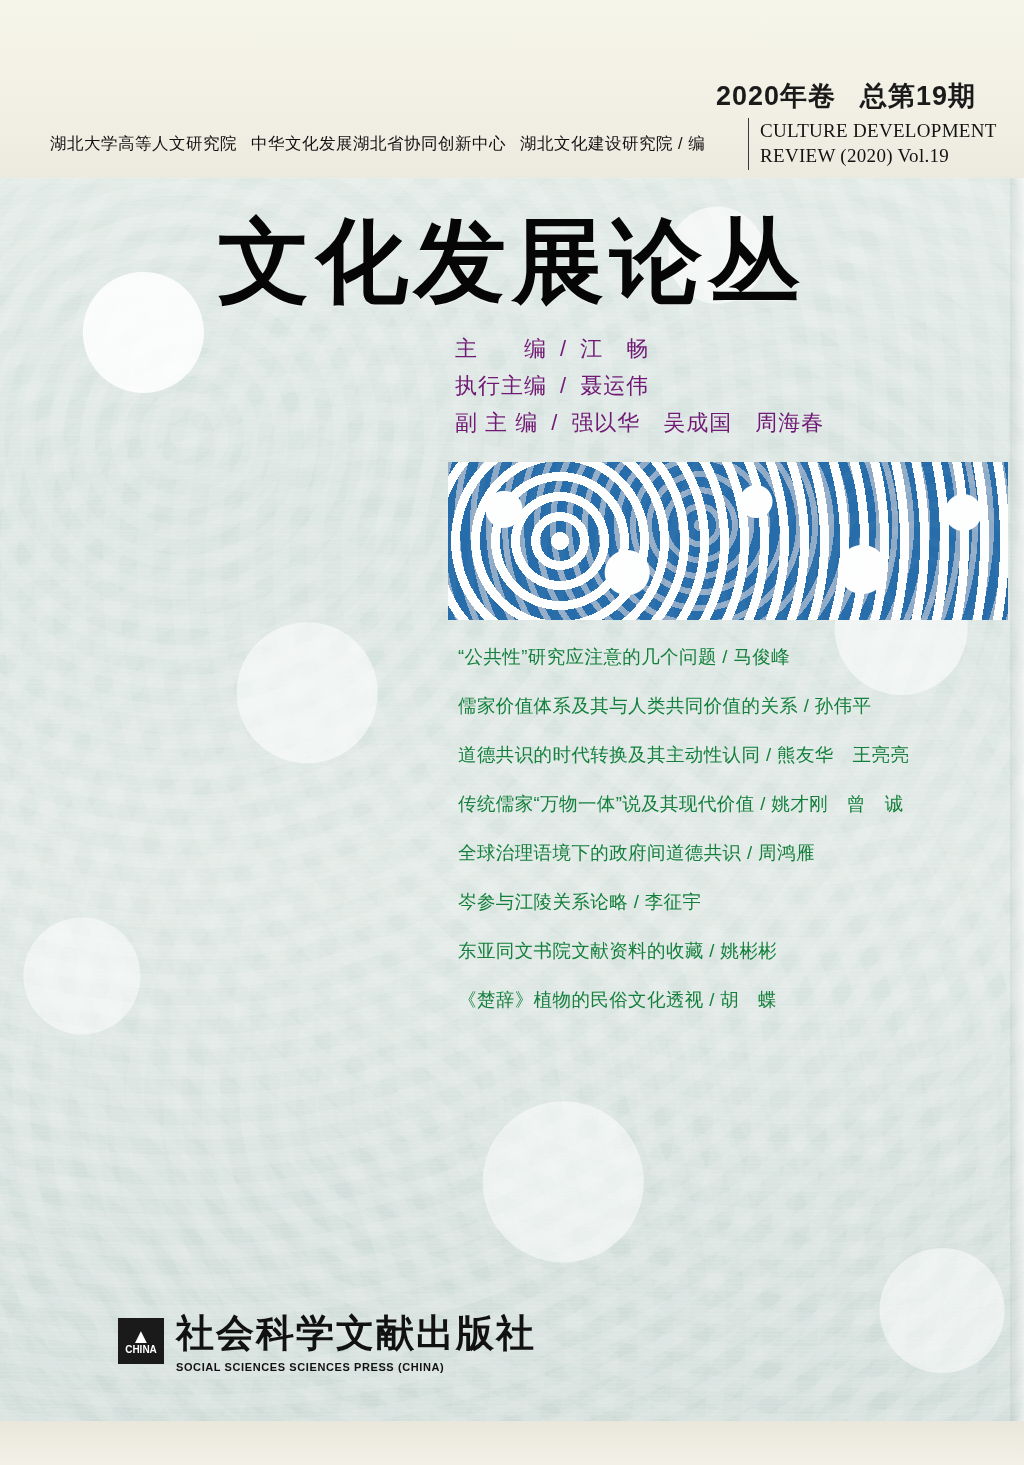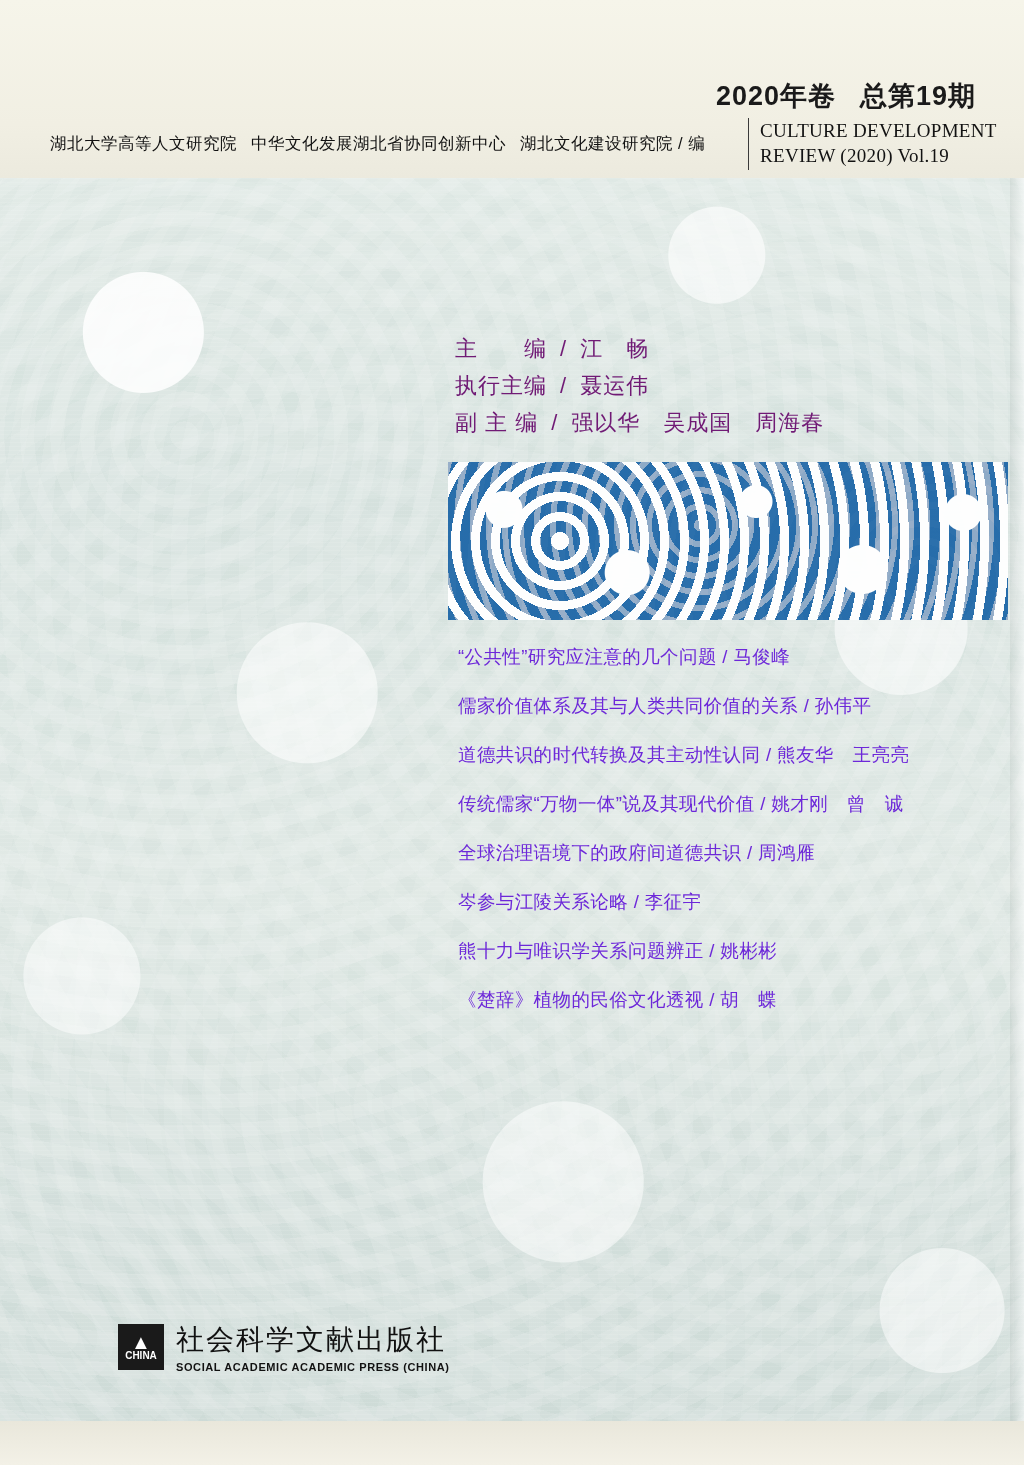--- a/index.html
+++ b/index.html
@@ -107,36 +107,36 @@
     background-image:
       repeating-radial-gradient(circle at 45% 40%, rgba(255,255,255,.9) 0 6px, rgba(16,70,125,.95) 6px 16px),
       repeating-radial-gradient(circle at 85% 75%, rgba(255,255,255,.85) 0 7px, rgba(16,70,125,.9) 7px 18px);
     mix-blend-mode:screen;opacity:.55;
   }
   
   .toc{
     position:absolute;left:458px;top:645px;width:520px;
   }
   .toc-item{
-    font-size:18.5px;color:#6d28d9;letter-spacing:.4px;
+    font-size:18.5px;color:#15803d;letter-spacing:.4px;
     line-height:24px;margin-bottom:25px;white-space:nowrap;
   }
   
   .publisher{
     position:absolute;left:118px;bottom:92px;
     display:flex;align-items:center;
   }
   .pub-logo{
     width:46px;height:46px;background:#1a1a1a;color:#fff;
     display:flex;align-items:center;justify-content:center;
     font-size:10px;font-weight:bold;flex-direction:column;line-height:10px;
   }
   .pub-logo .tri{font-size:20px;line-height:18px;}
   .pub-text{margin-left:12px;}
-  .pub-cn{font-size:28px;font-weight:normal;color:#111;letter-spacing:2px;}
+  .pub-cn{font-size:38px;font-weight:bold;color:#111;letter-spacing:2px;}
   .pub-en{font-size:11px;font-weight:bold;color:#111;letter-spacing:.6px;margin-top:2px;}
   .edge-right{
     position:absolute;right:0;top:178px;width:14px;height:1287px;
     background:linear-gradient(90deg, rgba(0,0,0,.05), rgba(255,255,255,.45));
   }
   .bottom-edge{
     position:absolute;left:0;bottom:0;width:1024px;height:44px;
     background:linear-gradient(180deg,#e9e7db,#f3f1e7);
   }
 </style>
@@ -158,20 +158,21 @@
 
     <div class="en-title">
       <div>CULTURE DEVELOPMENT</div>
       <div>REVIEW (2020) Vol.19</div>
     </div>
   </div>
 
   <div class="body-art"></div>
   <div class="edge-right"></div>
 
+  <div class="main-title">文化发展论丛</div>
 
   <div class="editors">
     <div class="row">
       <span>主　　编</span><span class="sp-s"></span><span>/</span><span class="sp-s"></span><span>江　畅</span>
     </div>
     <div class="row">
       <span>执行主编</span><span class="sp-s"></span><span>/</span><span class="sp-s"></span><span>聂运伟</span>
     </div>
     <div class="row">
       <span>副 主 编</span><span class="sp-s"></span><span>/</span><span class="sp-s"></span><span>强以华　吴成国　周海春</span>
@@ -180,29 +181,29 @@
 
   <div class="ornament"></div>
 
   <div class="toc">
     <div class="toc-item">“公共性”研究应注意的几个问题 / 马俊峰</div>
     <div class="toc-item">儒家价值体系及其与人类共同价值的关系 / 孙伟平</div>
     <div class="toc-item">道德共识的时代转换及其主动性认同 / 熊友华　王亮亮</div>
     <div class="toc-item">传统儒家“万物一体”说及其现代价值 / 姚才刚　曾　诚</div>
     <div class="toc-item">全球治理语境下的政府间道德共识 / 周鸿雁</div>
     <div class="toc-item">岑参与江陵关系论略 / 李征宇</div>
-    <div class="toc-item">熊十力与唯识学关系问题辨正 / 姚彬彬</div>
+    <div class="toc-item">东亚同文书院文献资料的收藏 / 姚彬彬</div>
     <div class="toc-item">《楚辞》植物的民俗文化透视 / 胡　蝶</div>
   </div>
 
   <div class="publisher">
     <div class="pub-logo">
       <span class="tri">▲</span>
       <span>CHINA</span>
     </div>
     <div class="pub-text">
       <div class="pub-cn">社会科学文献出版社</div>
-      <div class="pub-en">SOCIAL ACADEMIC ACADEMIC PRESS (CHINA)</div>
+      <div class="pub-en">SOCIAL SCIENCES SCIENCES PRESS (CHINA)</div>
     </div>
   </div>
 
   <div class="bottom-edge"></div>
 </div>
 
 </body></html>

